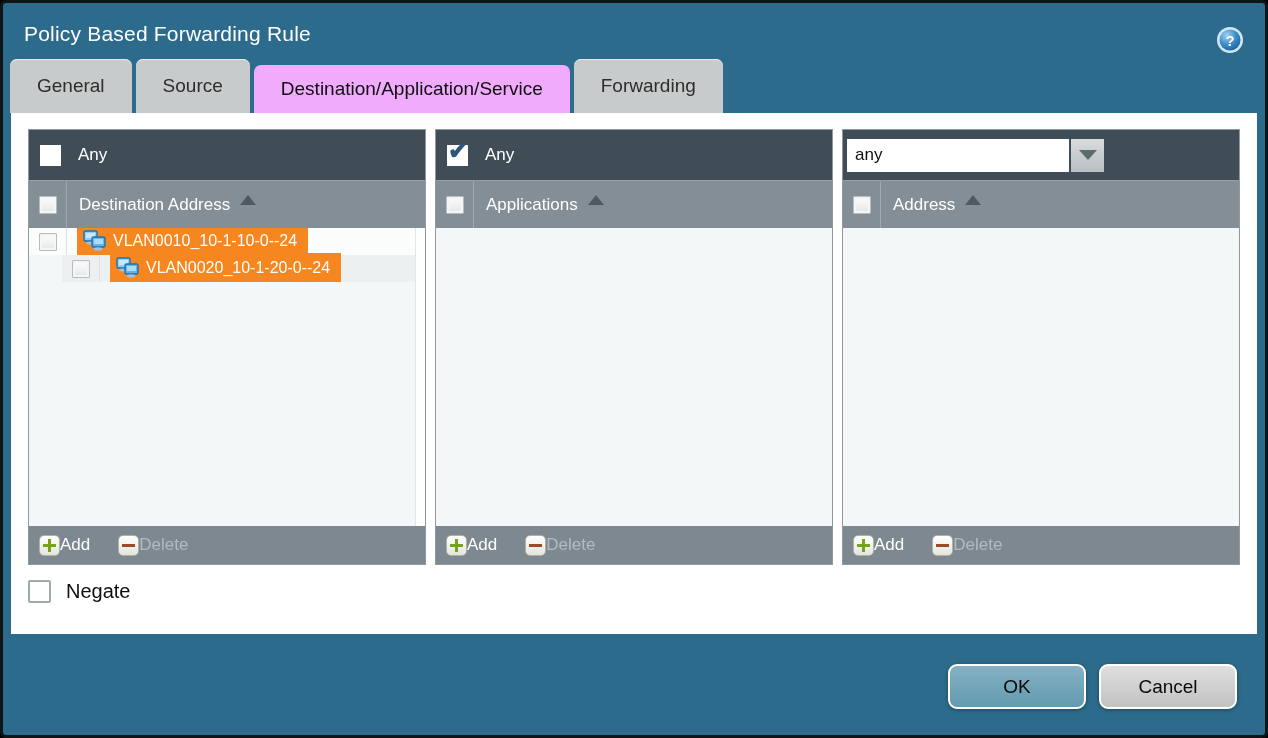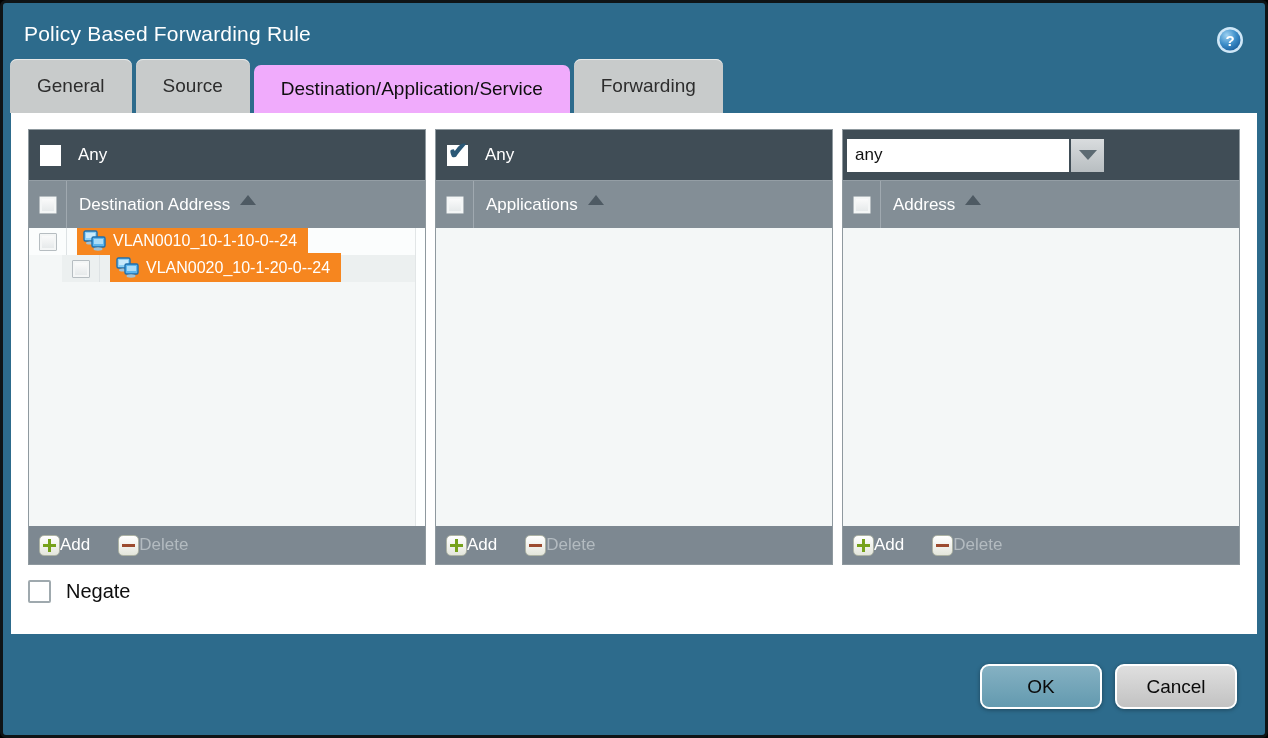--- a/index.html
+++ b/index.html
@@ -85,21 +85,21 @@
     display:flex;align-items:center;justify-content:center;
   }
   .dd-arrow{width:0;height:0;border-left:9px solid transparent;border-right:9px solid transparent;border-top:10px solid #5C6A72;}
   
   .negate-row{display:flex;align-items:center;margin-top:15px;gap:15px;}
   .cb-negate{width:23px;height:23px;background:#ffffff;border:2px solid #9FA9AE;border-radius:2px;}
   .negate-label{font-size:20px;color:#0e0e0e;}
   
   .actions{position:absolute;right:28px;bottom:26px;display:flex;gap:13px;}
   .btn{
-    width:122px;height:45px;border:2px solid #ffffff;border-radius:9px;
+    width:138px;height:45px;border:2px solid #ffffff;border-radius:9px;
     display:flex;align-items:center;justify-content:center;font-size:19px;color:#0a0a0a;
     box-sizing:border-box;cursor:pointer;box-shadow:0 1px 4px rgba(0,0,0,.35);
   }
   .btn-ok{background:linear-gradient(#85b1c3,#639AAF);}
   .btn-cancel{background:linear-gradient(#dfdfdf,#c2c2c2);}
 </style>
 </head>
 <body>
 
 <div class="dialog">

